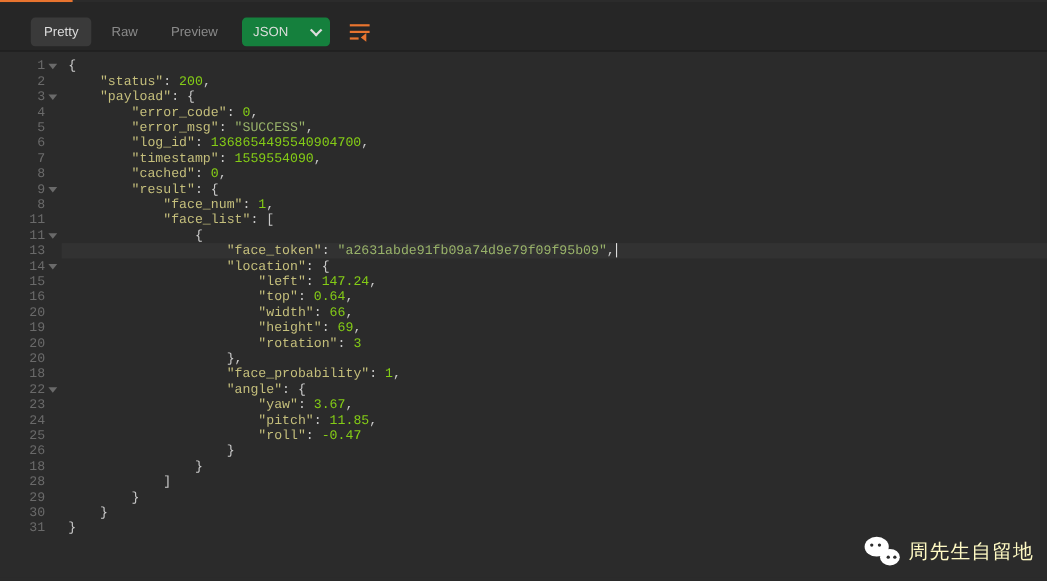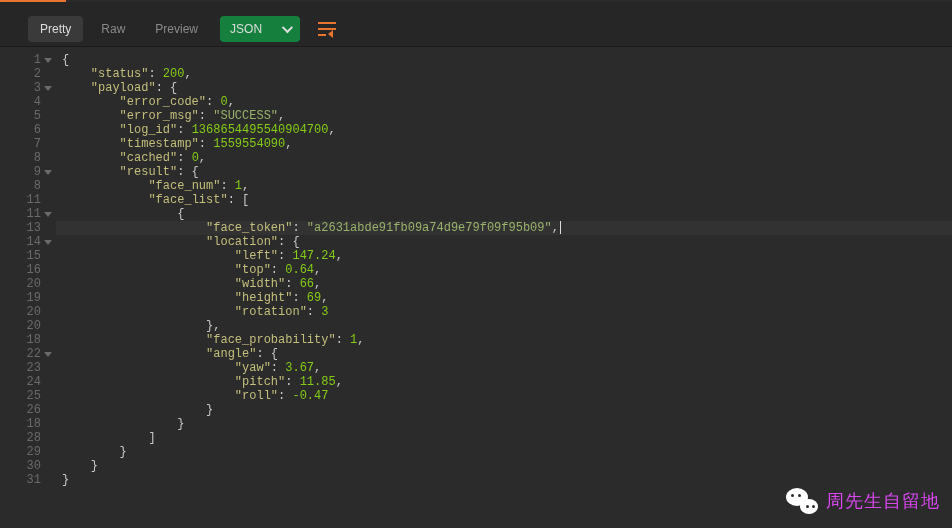--- a/index.html
+++ b/index.html
@@ -158,21 +158,21 @@
   vertical-align: middle;
   margin-left: 1px;
 }
 .watermark {
   position: absolute;
   right: 12px;
   bottom: 14px;
   display: flex;
   align-items: center;
   gap: 8px;
-  color: #d946ef;
+  color: #fef9c3;
   font-size: 18px;
   font-weight: 500;
   letter-spacing: 1px;
 }
 .wechat-icon {
   width: 32px;
   height: 26px;
   position: relative;
 }
 .wechat-icon .bubble1 {

